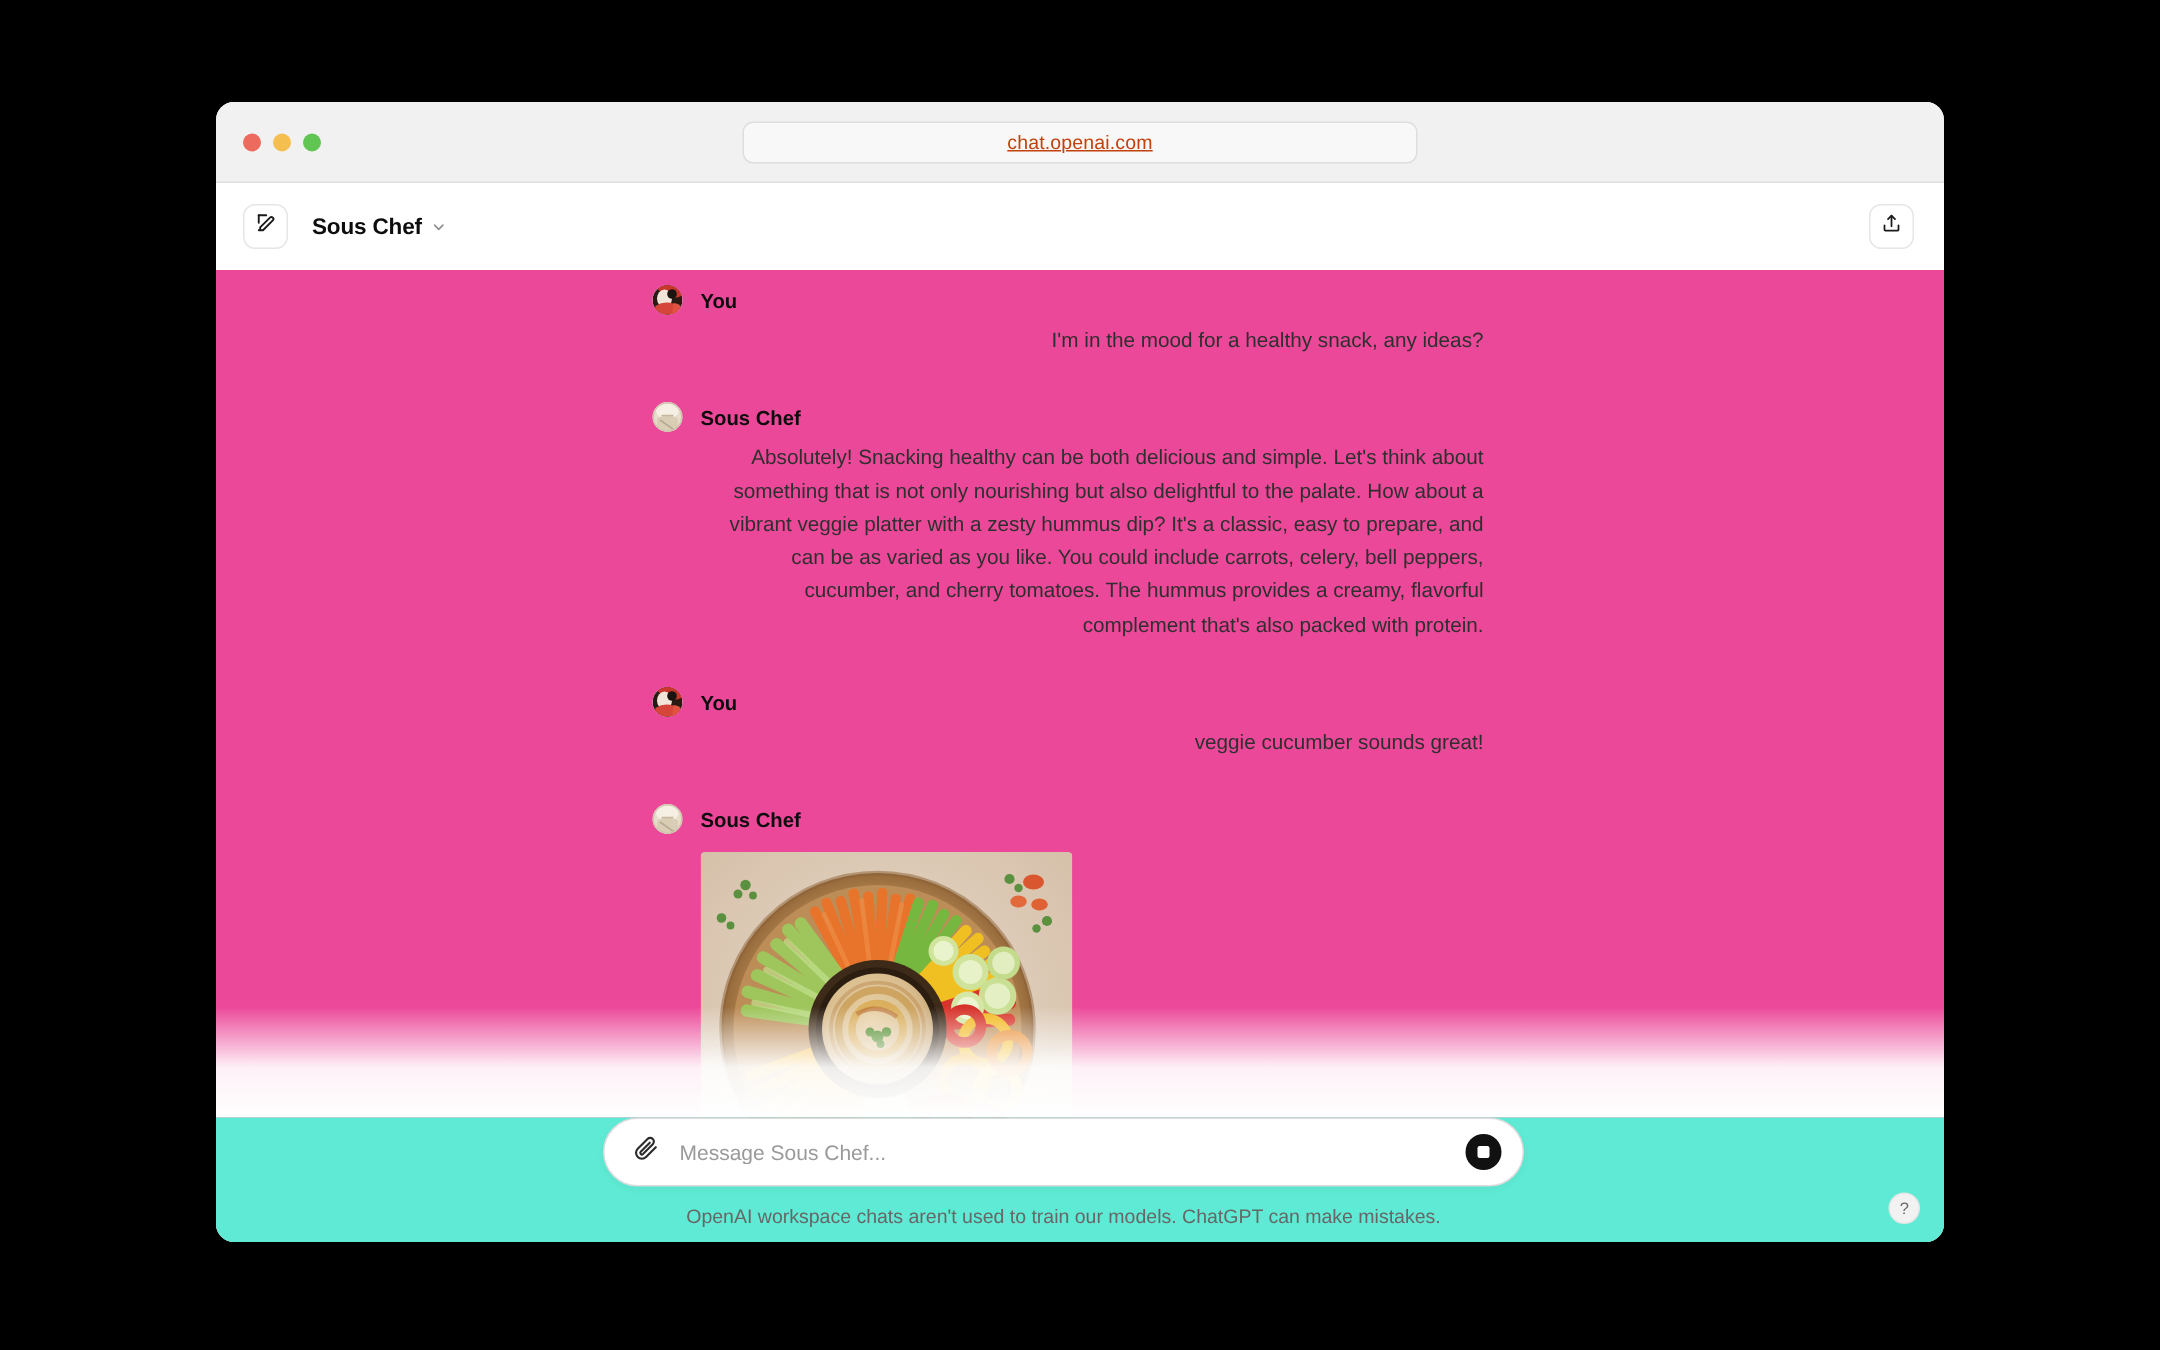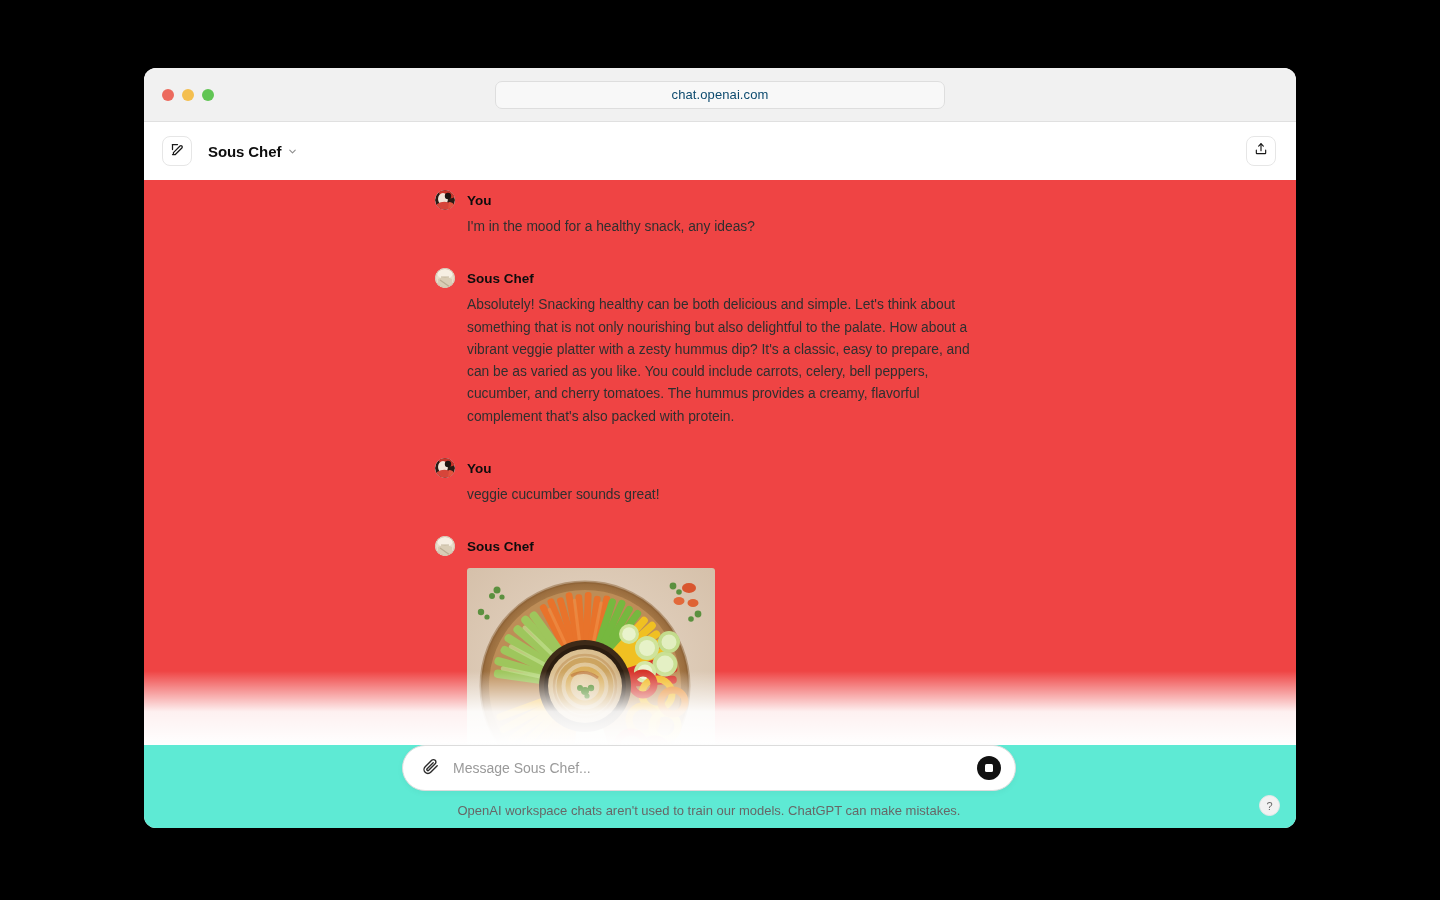--- a/index.html
+++ b/index.html
@@ -55,22 +55,23 @@
     height: 28px;
     background: #f8f8f8;
     border: 1px solid #dedede;
     border-radius: 7px;
     display: flex;
     align-items: center;
     justify-content: center;
   }
   .url-text {
     font-size: 13px;
-    color: #0c4a6e;
+    color: #c2410c;
     letter-spacing: 0.1px;
+    text-decoration: underline;
   }
 
   
   .app-header {
     height: 58px;
     min-height: 58px;
     display: flex;
     align-items: center;
     padding: 0 20px 0 18px;
     background: #ffffff;
@@ -107,21 +108,22 @@
   }
   .header-right {
     margin-left: auto;
   }
 
   
   .conversation {
     flex: 1;
     position: relative;
     overflow: hidden;
-    background: #ef4444;
+    background: #ec4899;
+    text-align: right;
   }
   .thread {
     width: 554px;
     margin: 0 auto;
     padding-top: 10px;
     position: relative;
     left: -8px;
   }
 
   .msg { margin-bottom: 30px; }

